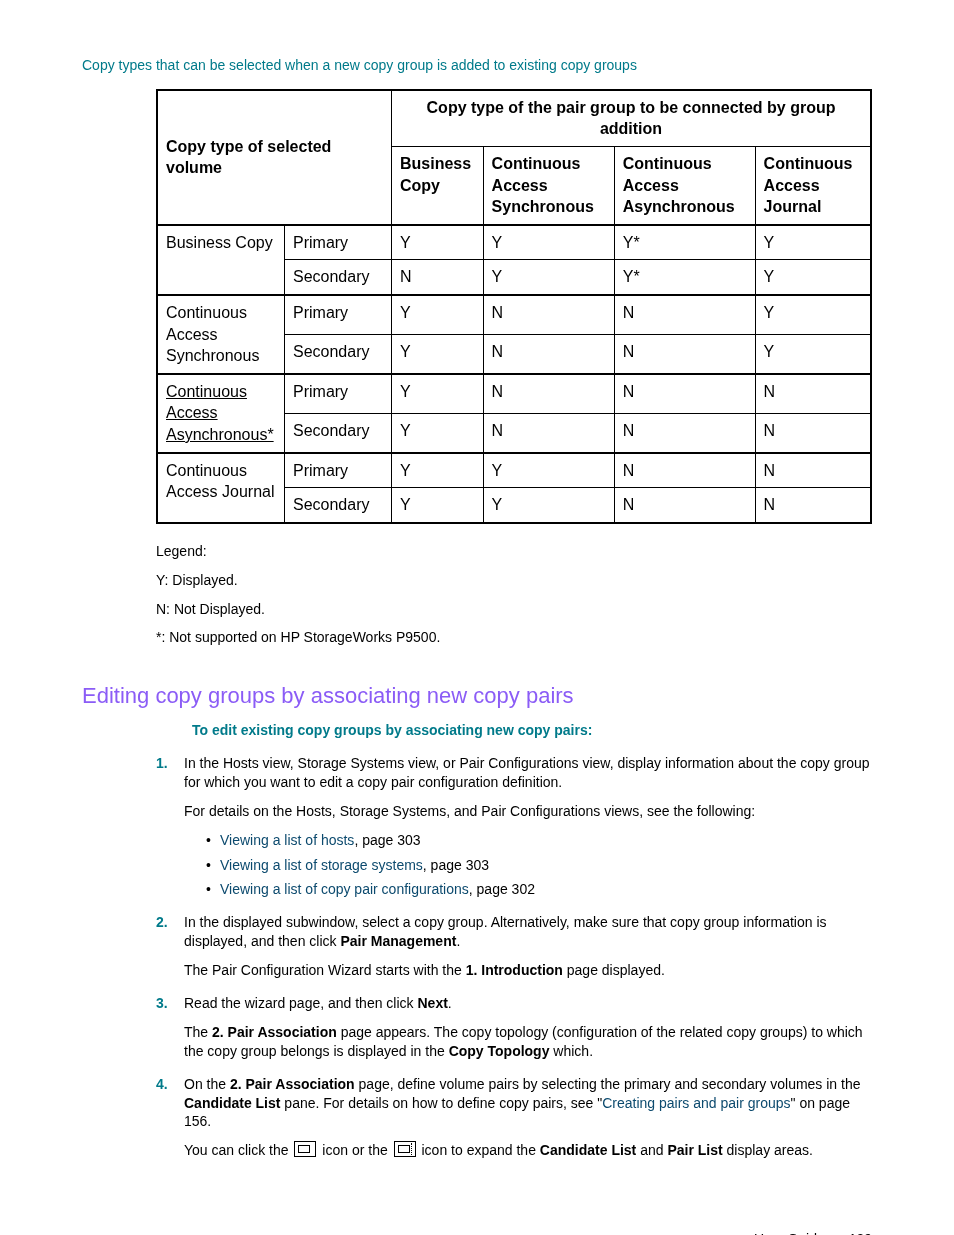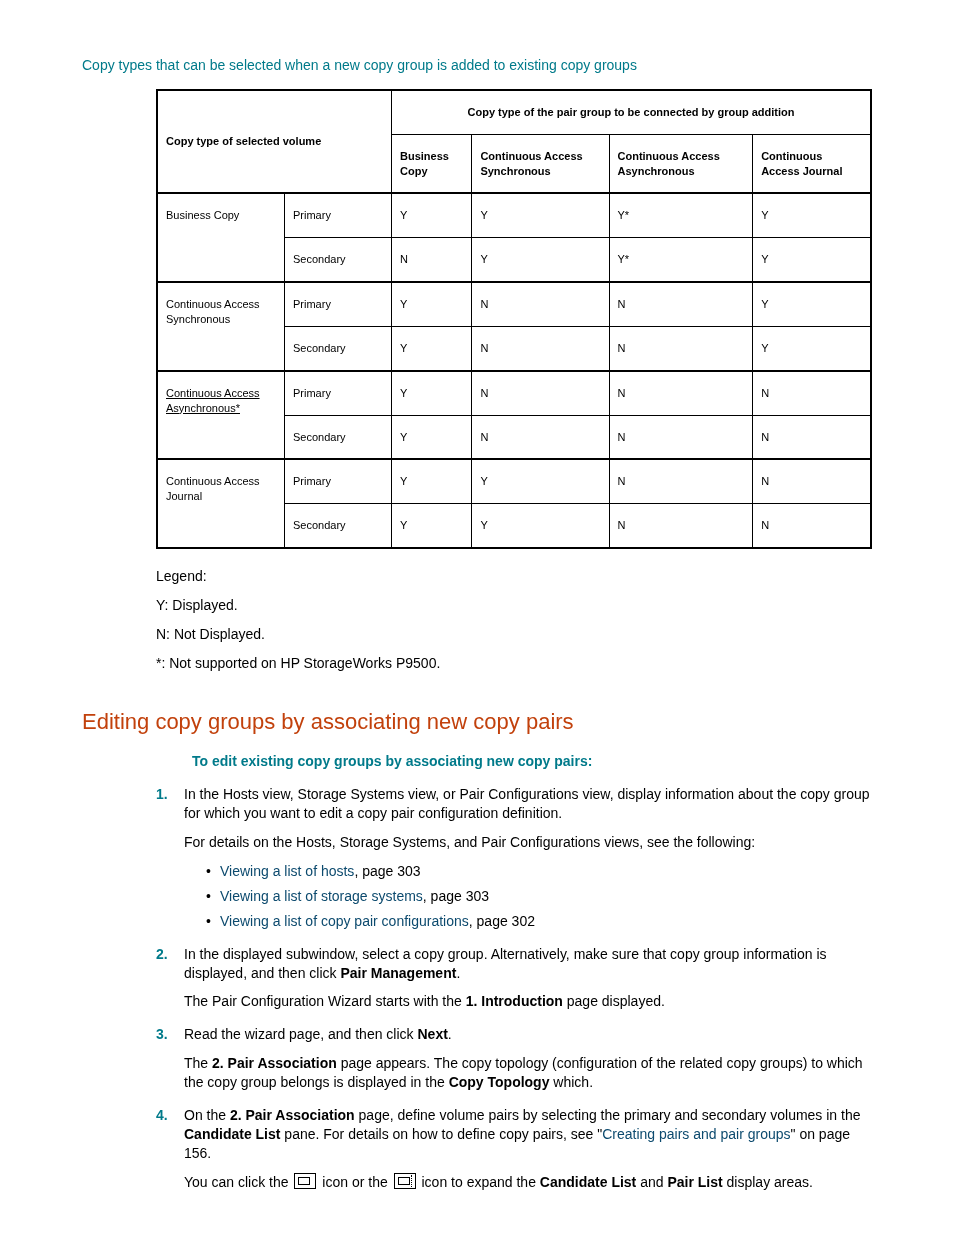--- a/index.html
+++ b/index.html
@@ -18,35 +18,35 @@
     color: #007a8a;
     margin-bottom: 14px;
   }
   .tbl-wrap { padding-left: 74px; margin-bottom: 18px; }
   table.grid {
     border-collapse: collapse;
     width: 100%;
   }
   table.grid th, table.grid td {
     border: 1px solid #000;
-    padding: 14px 8px;
+    padding: 6px 8px;
     vertical-align: top;
-    font-size: 11px;
+    font-size: 16px;
     text-align: left;
   }
   table.grid { border: 2px solid #000; }
   table.grid .thick-top { border-top: 2px solid #000; }
   table.grid thead th { font-weight: bold; }
   .legend { padding-left: 74px; }
   .legend div { margin: 10px 0; }
   h2.section {
     font-weight: normal;
     font-size: 22px;
-    color: #c2410c;
-    margin: 34px 0 16px 0;
+    color: #8b5cf6;
+    margin: 34px 0 10px 0;
   }
   .subhead {
     color: #007a8a;
     font-weight: bold;
     margin: 0 0 14px 110px;
   }
   ol.steps {
     list-style: none;
     padding: 0 0 0 74px;
     margin: 0;

